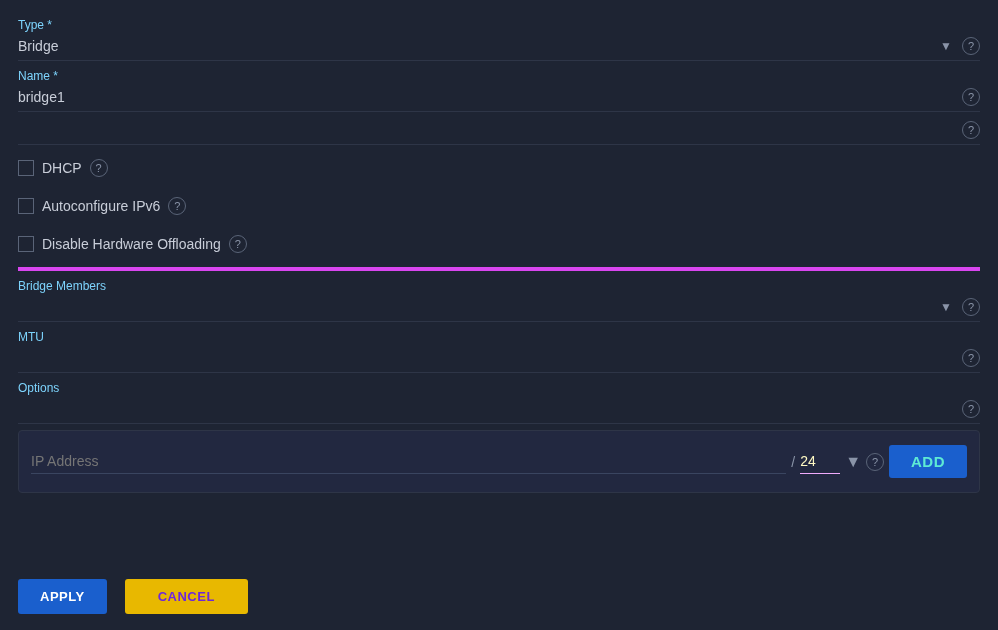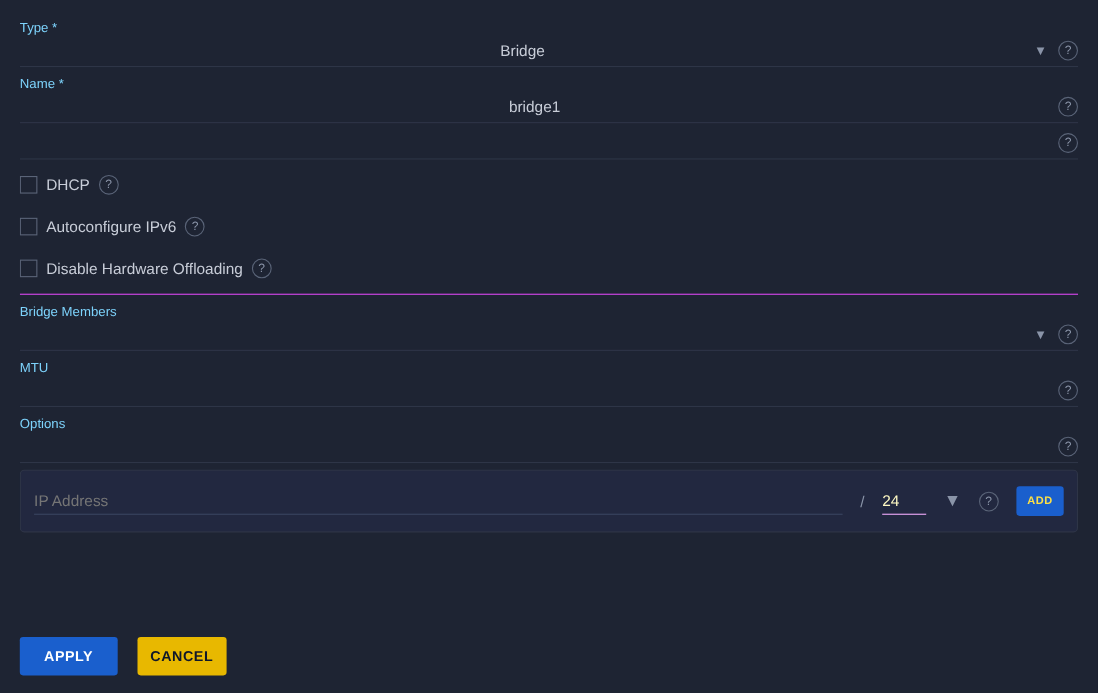--- a/index.html
+++ b/index.html
@@ -52,21 +52,20 @@
     }
 
     .field-input {
       flex: 1;
       background: transparent;
       border: none;
       outline: none;
       color: #c8cdd8;
       font-size: 14px;
       padding: 2px 0;
-      text-align: center;
     }
 
     .help-icon {
       width: 18px;
       height: 18px;
       border: 1px solid #5a6478;
       border-radius: 50%;
       display: inline-flex;
       align-items: center;
       justify-content: center;
@@ -101,35 +100,35 @@
       flex-shrink: 0;
     }
 
     .checkbox-label {
       font-size: 14px;
       color: #c8cdd8;
     }
 
     .checkboxes-section {
       padding: 4px 0;
-      border-bottom: 1px solid #d946ef;
+      border-bottom: 4px solid #d946ef;
     }
 
     .ip-section {
       background: #222840;
       border: 1px solid #2e3547;
       border-radius: 4px;
       padding: 14px 12px;
       margin: 6px 0 8px 0;
     }
 
     .ip-row {
       display: flex;
       align-items: center;
-      gap: 16px;
+      gap: 5px;
     }
 
     .ip-input {
       flex: 1;
       background: transparent;
       border: none;
       border-bottom: 1px solid #3a4560;
       outline: none;
       color: #c8cdd8;
       font-size: 14px;
@@ -152,25 +151,25 @@
       padding: 4px 0;
     }
 
     .ip-dropdown {
       color: #8a94a8;
       cursor: pointer;
     }
 
     .add-button {
       background: #1a5fcd;
-      color: #fde047;
+      color: #5eead4;
       border: none;
       border-radius: 3px;
-      padding: 8px 10px;
-      font-size: 10px;
+      padding: 8px 22px;
+      font-size: 15px;
       font-weight: bold;
       cursor: pointer;
       letter-spacing: 0.5px;
     }
 
     .footer-buttons {
       display: flex;
       gap: 18px;
       padding: 14px 0 6px 0;
     }
@@ -182,24 +181,24 @@
       border-radius: 3px;
       padding: 10px 22px;
       font-size: 13px;
       font-weight: bold;
       cursor: pointer;
       letter-spacing: 0.5px;
     }
 
     .cancel-button {
       background: #e8b800;
-      color: #0f172a;
+      color: #6d28d9;
       border: none;
       border-radius: 3px;
-      padding: 10px 12px;
+      padding: 10px 33px;
       font-size: 13px;
       font-weight: bold;
       cursor: pointer;
       letter-spacing: 0.5px;
     }
   </style>
 </head>
 <body>
 
 <div class="page-container">

